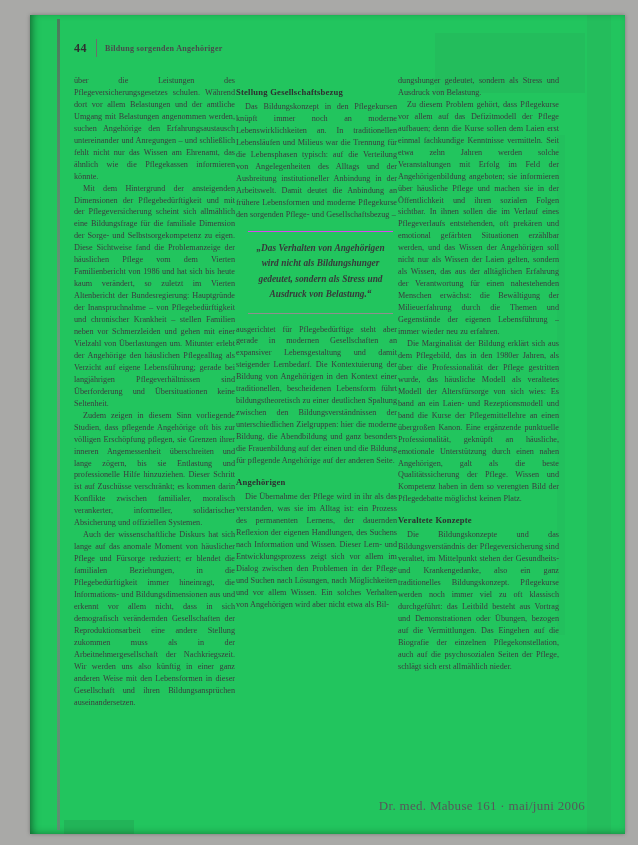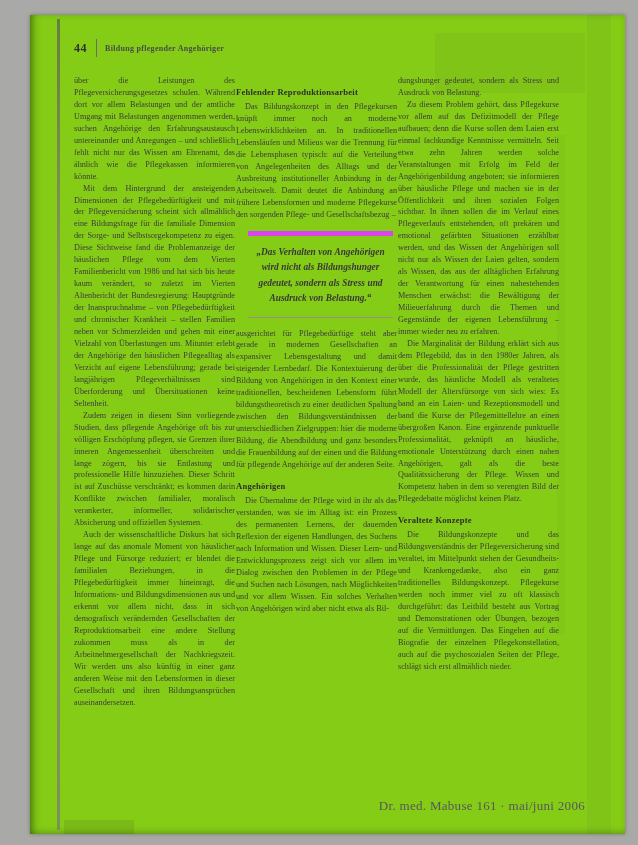--- a/index.html
+++ b/index.html
@@ -4,21 +4,21 @@
 <style>
   html,body{margin:0;padding:0;}
   body{
     width:638px;height:845px;position:relative;overflow:hidden;
     background:#a9a9a7;
     font-family:"Liberation Serif","DejaVu Serif",serif;
   }
   
   .page{
     position:absolute;top:15px;left:30px;right:13px;bottom:11px;
-    background:#84cc16;
+    background:#22c55e;
     box-shadow:inset 6px 0 9px -4px rgba(0,0,0,.45), inset 0 -4px 8px -4px rgba(0,0,0,.25), 0 0 4px rgba(0,0,0,.3);
     text-decoration:underline;
   }
   .fold-line{
     position:absolute;left:27px;top:4px;bottom:4px;width:3px;
     background:linear-gradient(#5c5c5a,#8a8a88 40%,#77777a);
     opacity:.7;
   }
   .artifact{position:absolute;pointer-events:none;}
   .a1{right:14px;top:0;bottom:0;width:24px;background:rgba(60,60,60,.06);}
@@ -42,21 +42,21 @@
   .col{width:161px;flex:0 0 161px;height:100%;overflow:hidden;
        font-size:8.2px;line-height:11.95px;text-align:justify;word-spacing:.2px;}
   .col p{margin:0;}
   .col p.indent{text-indent:9px;}
   h3{font-size:8.6px;line-height:11px;margin:10px 0 3px 0;color:#2e2e30;font-weight:bold;letter-spacing:.2px;}
   h3.first{margin-top:12px;}
 
   
   .pullquote{
     margin:10px 4px 10px 12px;padding:9px 2px 10px 2px;
-    border-top:5px solid #d946ef;border-bottom:1px solid #8f8f8d;
+    border-top:1px solid #d946ef;border-bottom:1px solid #8f8f8d;
     font-style:italic;font-weight:600;font-size:9.3px;line-height:15.5px;
     text-align:center;color:#38383a;
   }
 
   .footerline{
     position:absolute;right:10px;bottom:6px;
     font-size:13px;color:#57575a;letter-spacing:.3px;
   }
 </style>
 </head>
@@ -67,34 +67,34 @@
   <div class="artifact a1"></div>
   <div class="artifact a2"></div>
   <div class="artifact a3"></div>
   <div class="artifact a4"></div>
 
   <div class="content">
 
     <div class="runhead">
       <span class="pagenum">44</span>
       <span class="sep"></span>
-      <span class="runtitle">Bildung pflegender Angehöriger</span>
+      <span class="runtitle">Bildung sorgenden Angehöriger</span>
     </div>
 
     <div class="cols">
 
       <div class="col">
         <p>über die Leistungen des Pflegeversicherungsgesetzes schulen. Während dort vor allem Belastungen und der amtliche Umgang mit Belastungen angenommen werden, suchen Angehörige den Erfahrungsaustausch untereinander und Anregungen – und schließlich fehlt nicht nur das Wissen am Ehrenamt, das ähnlich wie die Pflegekassen informieren könnte.</p>
         <p class="indent">Mit dem Hintergrund der ansteigenden Dimensionen der Pflegebedürftigkeit und mit der Pflegeversicherung scheint sich allmählich eine Bildungsfrage für die familiale Dimension der Sorge- und Selbstsorgekompetenz zu eigen. Diese Sichtweise fand die Problemanzeige der häuslichen Pflege vom dem Vierten Familienbericht von 1986 und hat sich bis heute kaum verändert, so zuletzt im Vierten Altenbericht der Bundesregierung: Hauptgründe der Inanspruchnahme – von Pflegebedürftigkeit und chronischer Krankheit – stellen Familien neben vor Schmerzleiden und gehen mit einer Vielzahl von Überlastungen um. Mitunter erlebt der Angehörige den häuslichen Pflegealltag als Verzicht auf eigene Lebensführung; gerade bei langjährigen Pflegeverhältnissen sind Überforderung und Übersituationen keine Seltenheit.</p>
         <p class="indent">Zudem zeigen in diesem Sinn vorliegende Studien, dass pflegende Angehörige oft bis zur völligen Erschöpfung pflegen, sie Grenzen ihrer inneren Angemessenheit überschreiten und lange zögern, bis sie Entlastung und professionelle Hilfe hinzuziehen. Dieser Schritt ist auf Zuschüsse verschränkt; es kommen darin Konflikte zwischen familialer, moralisch verankerter, informeller, solidarischer Absicherung und offiziellen Systemen.</p>
         <p class="indent">Auch der wissenschaftliche Diskurs hat sich lange auf das anomale Moment von häuslicher Pflege und Fürsorge reduziert; er blendet die familialen Beziehungen, in die Pflegebedürftigkeit immer hineinragt, die Informations- und Bildungsdimensionen aus und erkennt vor allem nicht, dass in sich demografisch verändernden Gesellschaften der Reproduktionsarbeit eine andere Stellung zukommen muss als in der Arbeitnehmergesellschaft der Nachkriegszeit. Wir werden uns also künftig in einer ganz anderen Weise mit den Lebensformen in dieser Gesellschaft und ihren Bildungsansprüchen auseinandersetzen.</p>
       </div>
 
       <div class="col">
-        <h3 class="first">Fehlender Reproduktionsarbeit</h3>
+        <h3 class="first">Stellung Gesellschaftsbezug</h3>
         <p class="indent">Das Bildungskonzept in den Pflegekursen knüpft immer noch an moderne Lebenswirklichkeiten an. In traditionellen Lebensläufen und Milieus war die Trennung für die Lebensphasen typisch: auf die Verteilung von Angelegenheiten des Alltags und der Ausbreitung institutioneller Anbindung in der Arbeitswelt. Damit deutet die Anbindung an frühere Lebensformen und moderne Pflegekurse den sorgenden Pflege- und Gesellschaftsbezug –</p>
         <div class="pullquote">„Das Verhalten von Angehörigen wird nicht als Bildungshunger gedeutet, sondern als Stress und Ausdruck von Belastung.“</div>
         <p>ausgerichtet für Pflegebedürftige steht aber gerade in modernen Gesellschaften an expansiver Lebensgestaltung und damit steigender Lernbedarf. Die Kontextuierung der Bildung von Angehörigen in den Kontext einer traditionellen, bescheidenen Lebensform führt bildungstheoretisch zu einer deutlichen Spaltung zwischen den Bildungsverständnissen der unterschiedlichen Zielgruppen: hier die moderne Bildung, die Abendbildung und ganz besonders die Frauenbildung auf der einen und die Bildung für pflegende Angehörige auf der anderen Seite.</p>
         <h3>Angehörigen</h3>
         <p class="indent">Die Übernahme der Pflege wird in ihr als das verstanden, was sie im Alltag ist: ein Prozess des permanenten Lernens, der dauernden Reflexion der eigenen Handlungen, des Suchens nach Information und Wissen. Dieser Lern- und Entwicklungsprozess zeigt sich vor allem im Dialog zwischen den Problemen in der Pflege und Suchen nach Lösungen, nach Möglichkeiten und vor allem Wissen. Ein solches Verhalten von Angehörigen wird aber nicht etwa als Bil-</p>
       </div>
 
       <div class="col">
         <p>dungshunger gedeutet, sondern als Stress und Ausdruck von Belastung.</p>
         <p class="indent">Zu diesem Problem gehört, dass Pflegekurse vor allem auf das Defizitmodell der Pflege aufbauen; denn die Kurse sollen dem Laien erst einmal fachkundige Kenntnisse vermitteln. Seit etwa zehn Jahren werden solche Veranstaltungen mit Erfolg im Feld der Angehörigenbildung angeboten; sie informieren über häusliche Pflege und machen sie in der Öffentlichkeit und ihren sozialen Folgen sichtbar. In ihnen sollen die im Verlauf eines Pflegeverlaufs entstehenden, oft prekären und emotional gefärbten Situationen erzählbar werden, und das Wissen der Angehörigen soll nicht nur als Wissen der Laien gelten, sondern als Wissen, das aus der alltäglichen Erfahrung der Verantwortung für einen nahestehenden Menschen erwächst: die Bewältigung der Milieuerfahrung durch die Themen und Gegenstände der eigenen Lebensführung – immer wieder neu zu erfahren.</p>

